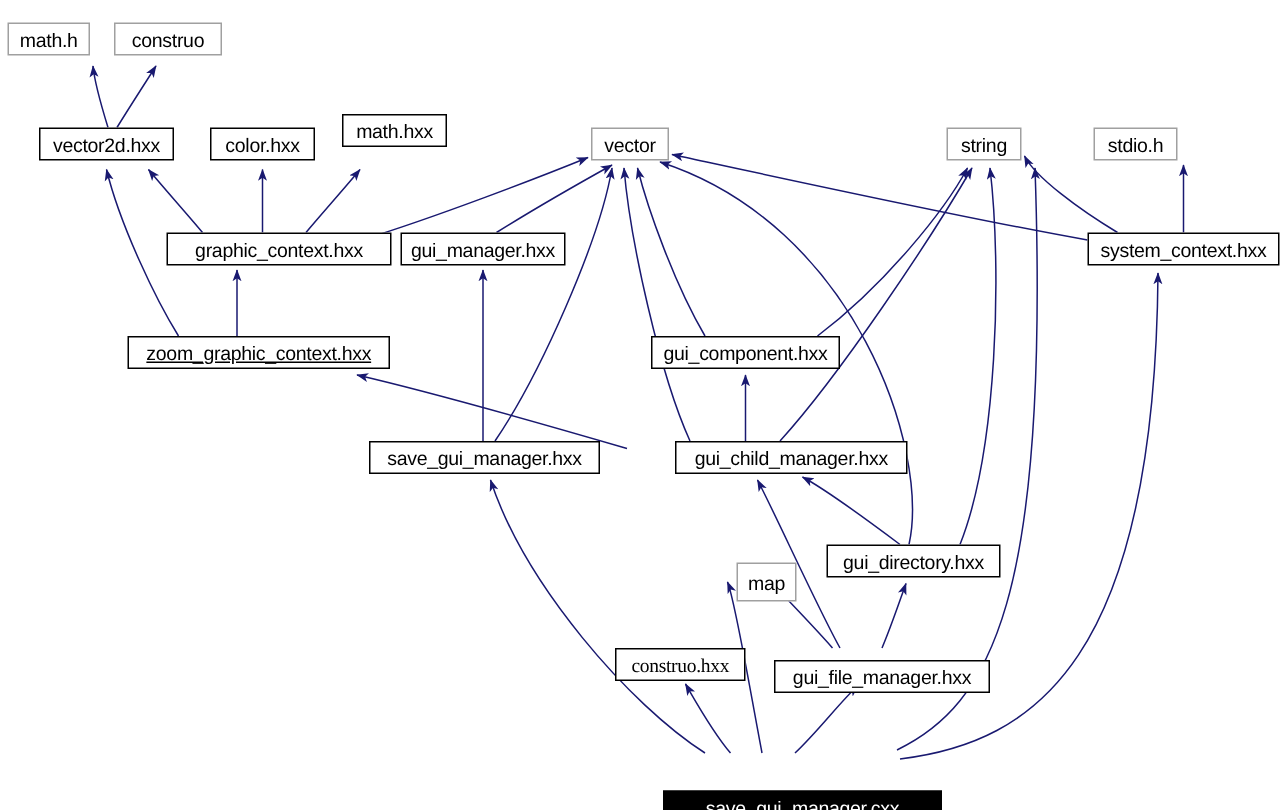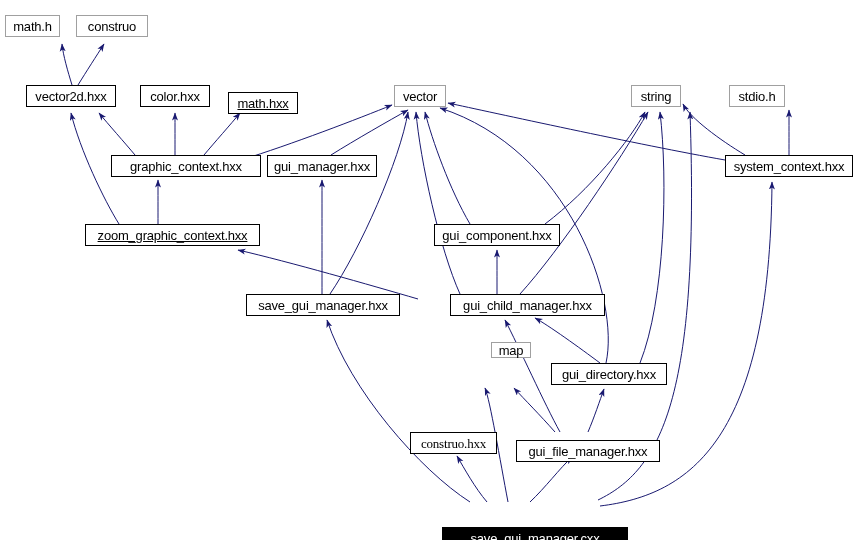--- a/index.html
+++ b/index.html
@@ -103,21 +103,21 @@
       </div>
       <div class="node sys" style="left: 76px; top: 15px; width: 72px; height: 22px;">
         <span class="node-label">construo</span>
       </div>
       <div class="node" style="left: 26px; top: 85px; width: 90px; height: 22px;">
         <span class="node-label">vector2d.hxx</span>
       </div>
       <div class="node" style="left: 140px; top: 85px; width: 70px; height: 22px;">
         <span class="node-label">color.hxx</span>
       </div>
-      <div class="node" style="left: 228px; top: 92px; width: 70px; height: 22px; text-decoration: underline;">
+      <div class="node" style="left: 228px; top: 76px; width: 70px; height: 22px;">
         <span class="node-label">math.hxx</span>
       </div>
       <div class="node sys" style="left: 394px; top: 85px; width: 52px; height: 22px;">
         <span class="node-label">vector</span>
       </div>
       <div class="node sys" style="left: 631px; top: 85px; width: 50px; height: 22px;">
         <span class="node-label">string</span>
       </div>
       <div class="node sys" style="left: 729px; top: 85px; width: 56px; height: 22px;">
         <span class="node-label">stdio.h</span>
@@ -136,21 +136,21 @@
       </div>
       <div class="node" style="left: 434px; top: 224px; width: 126px; height: 22px;">
         <span class="node-label">gui_component.hxx</span>
       </div>
       <div class="node" style="left: 246px; top: 294px; width: 154px; height: 22px;">
         <span class="node-label">save_gui_manager.hxx</span>
       </div>
       <div class="node" style="left: 418px; top: 294px; width: 155px; height: 22px; margin-left: 32px;">
         <span class="node-label">gui_child_manager.hxx</span>
       </div>
-      <div class="node sys" style="left: 491px; top: 342px; width: 40px; height: 16px;">
+      <div class="node sys" style="left: 491px; top: 375px; width: 40px; height: 26px;">
         <span class="node-label">map</span>
       </div>
       <div class="node" style="left: 551px; top: 363px; width: 116px; height: 22px;">
         <span class="node-label">gui_directory.hxx</span>
       </div>
       <div class="node" style="left: 410px; top: 432px; width: 87px; height: 22px; font-family: Liberation Serif, serif;">
         <span class="node-label">construo.hxx</span>
       </div>
       <div class="node" style="left: 516px; top: 440px; width: 144px; height: 22px;">
         <span class="node-label">gui_file_manager.hxx</span>

